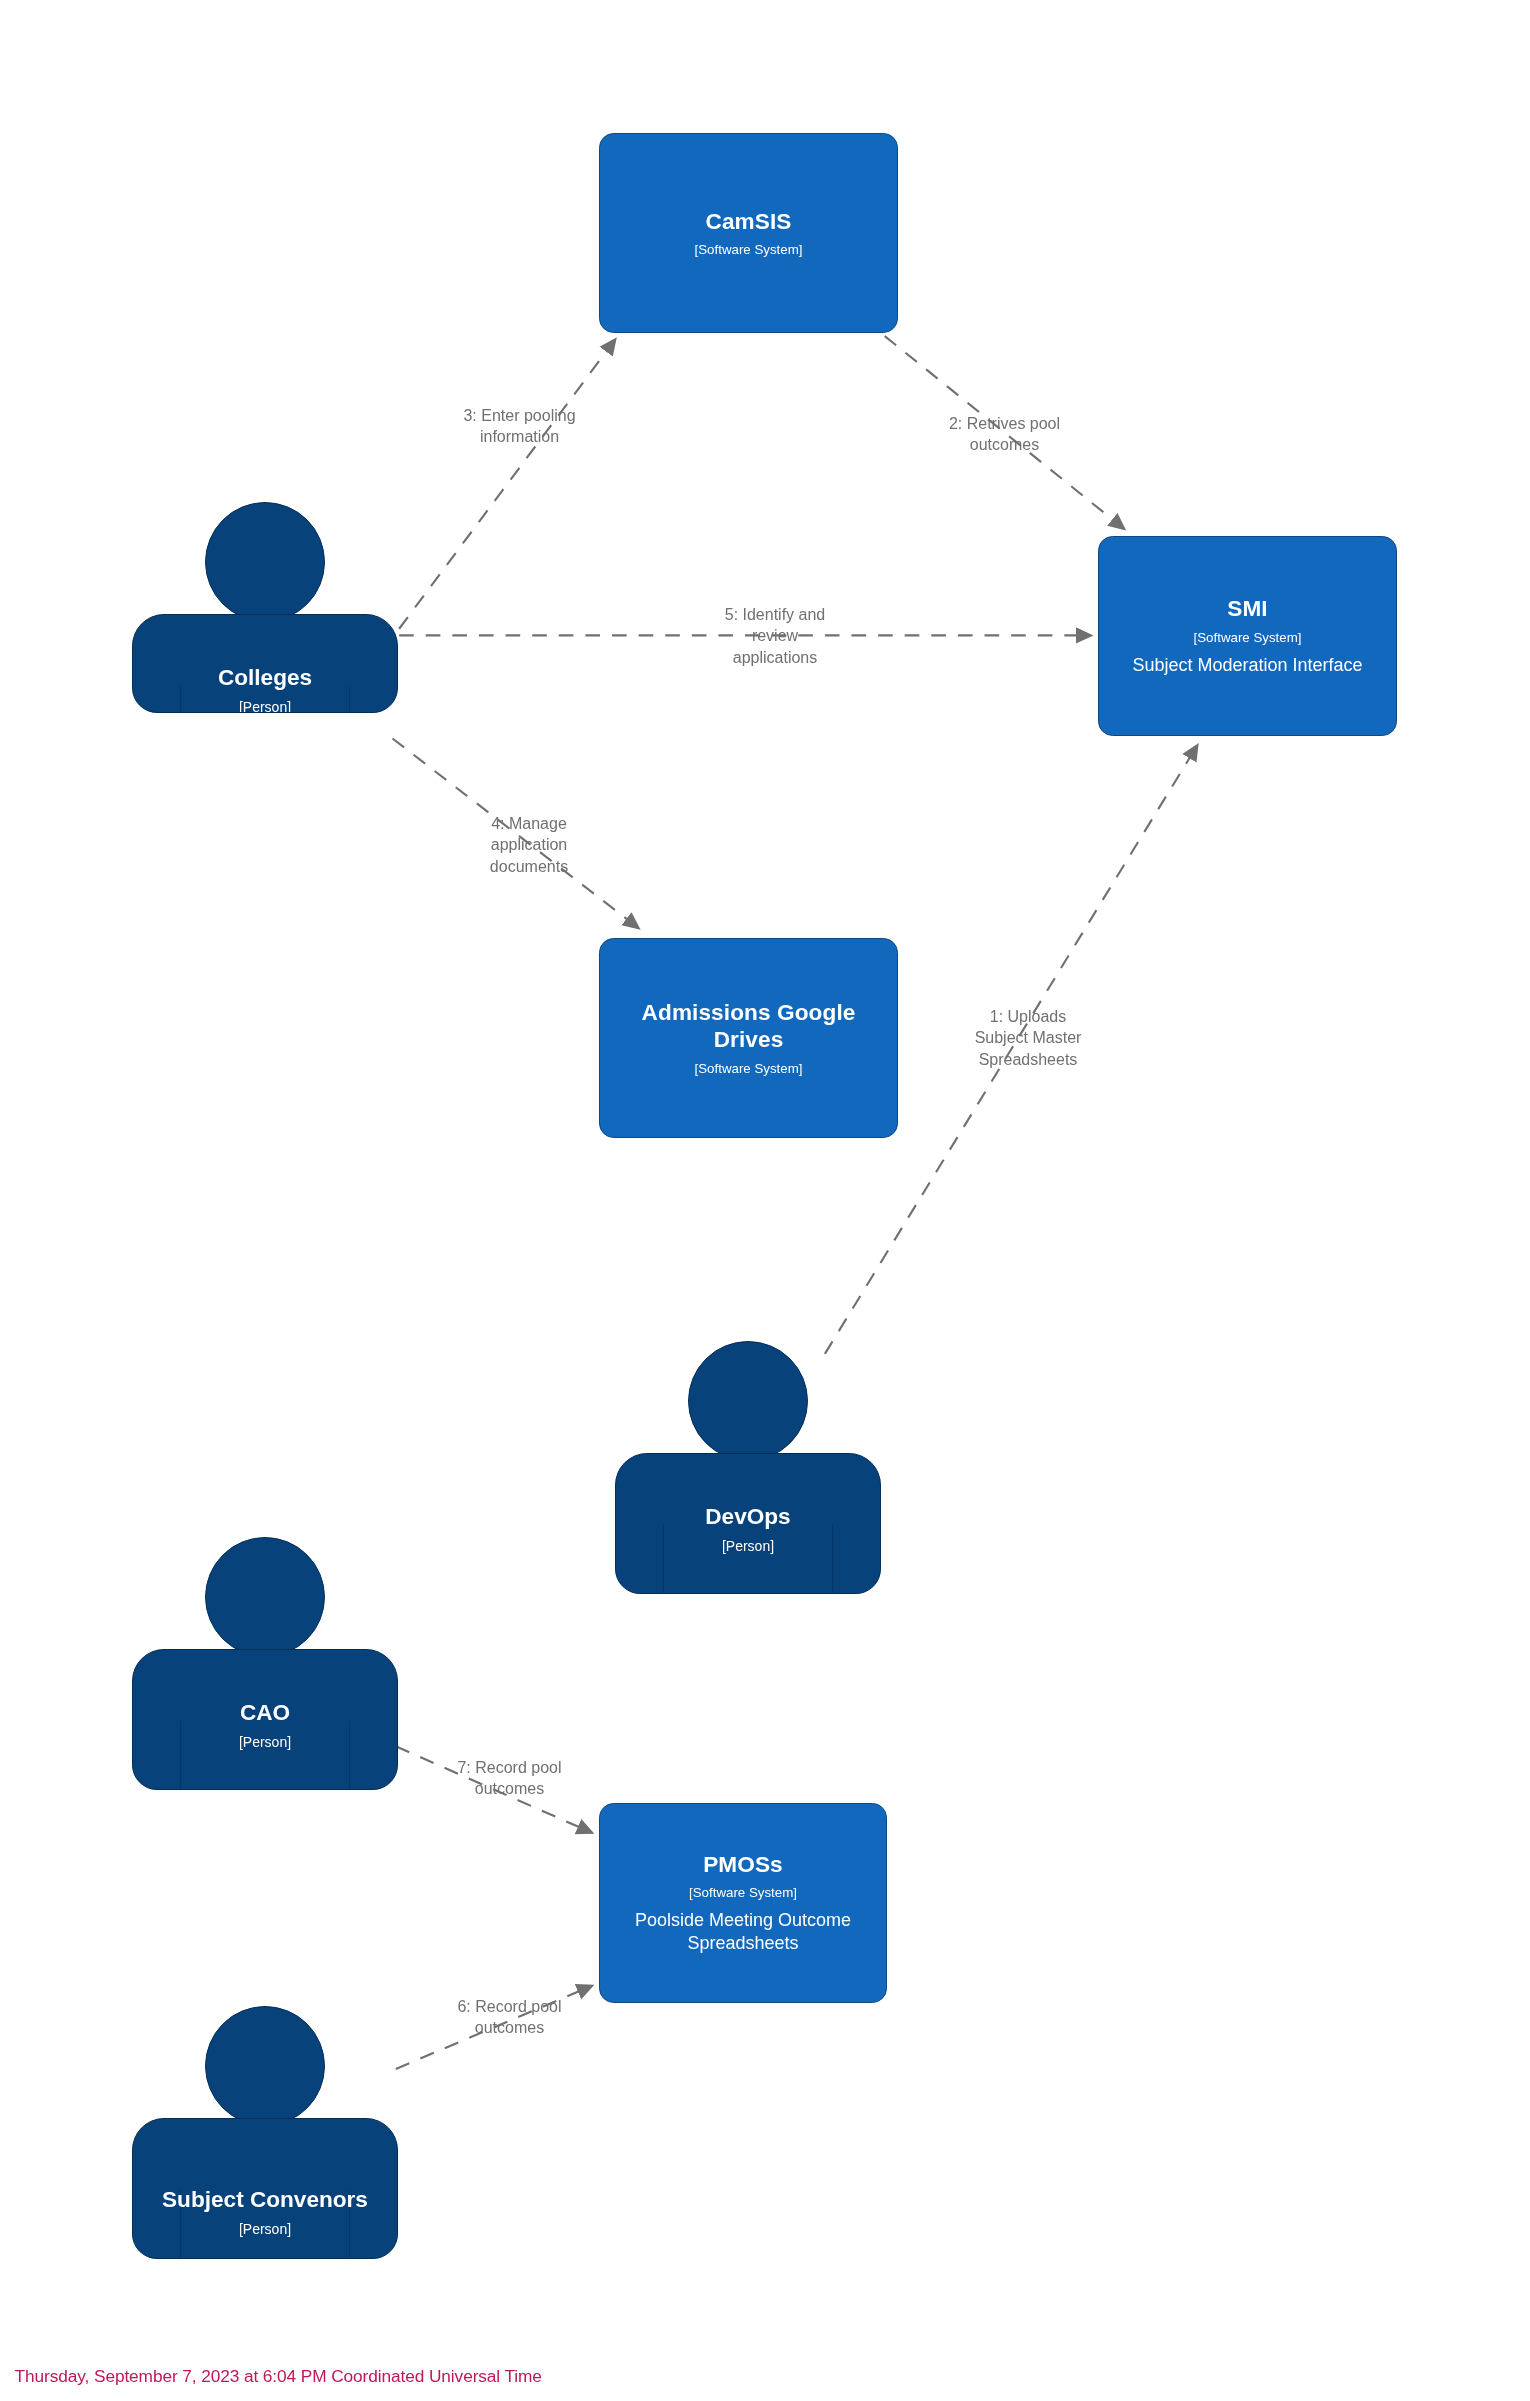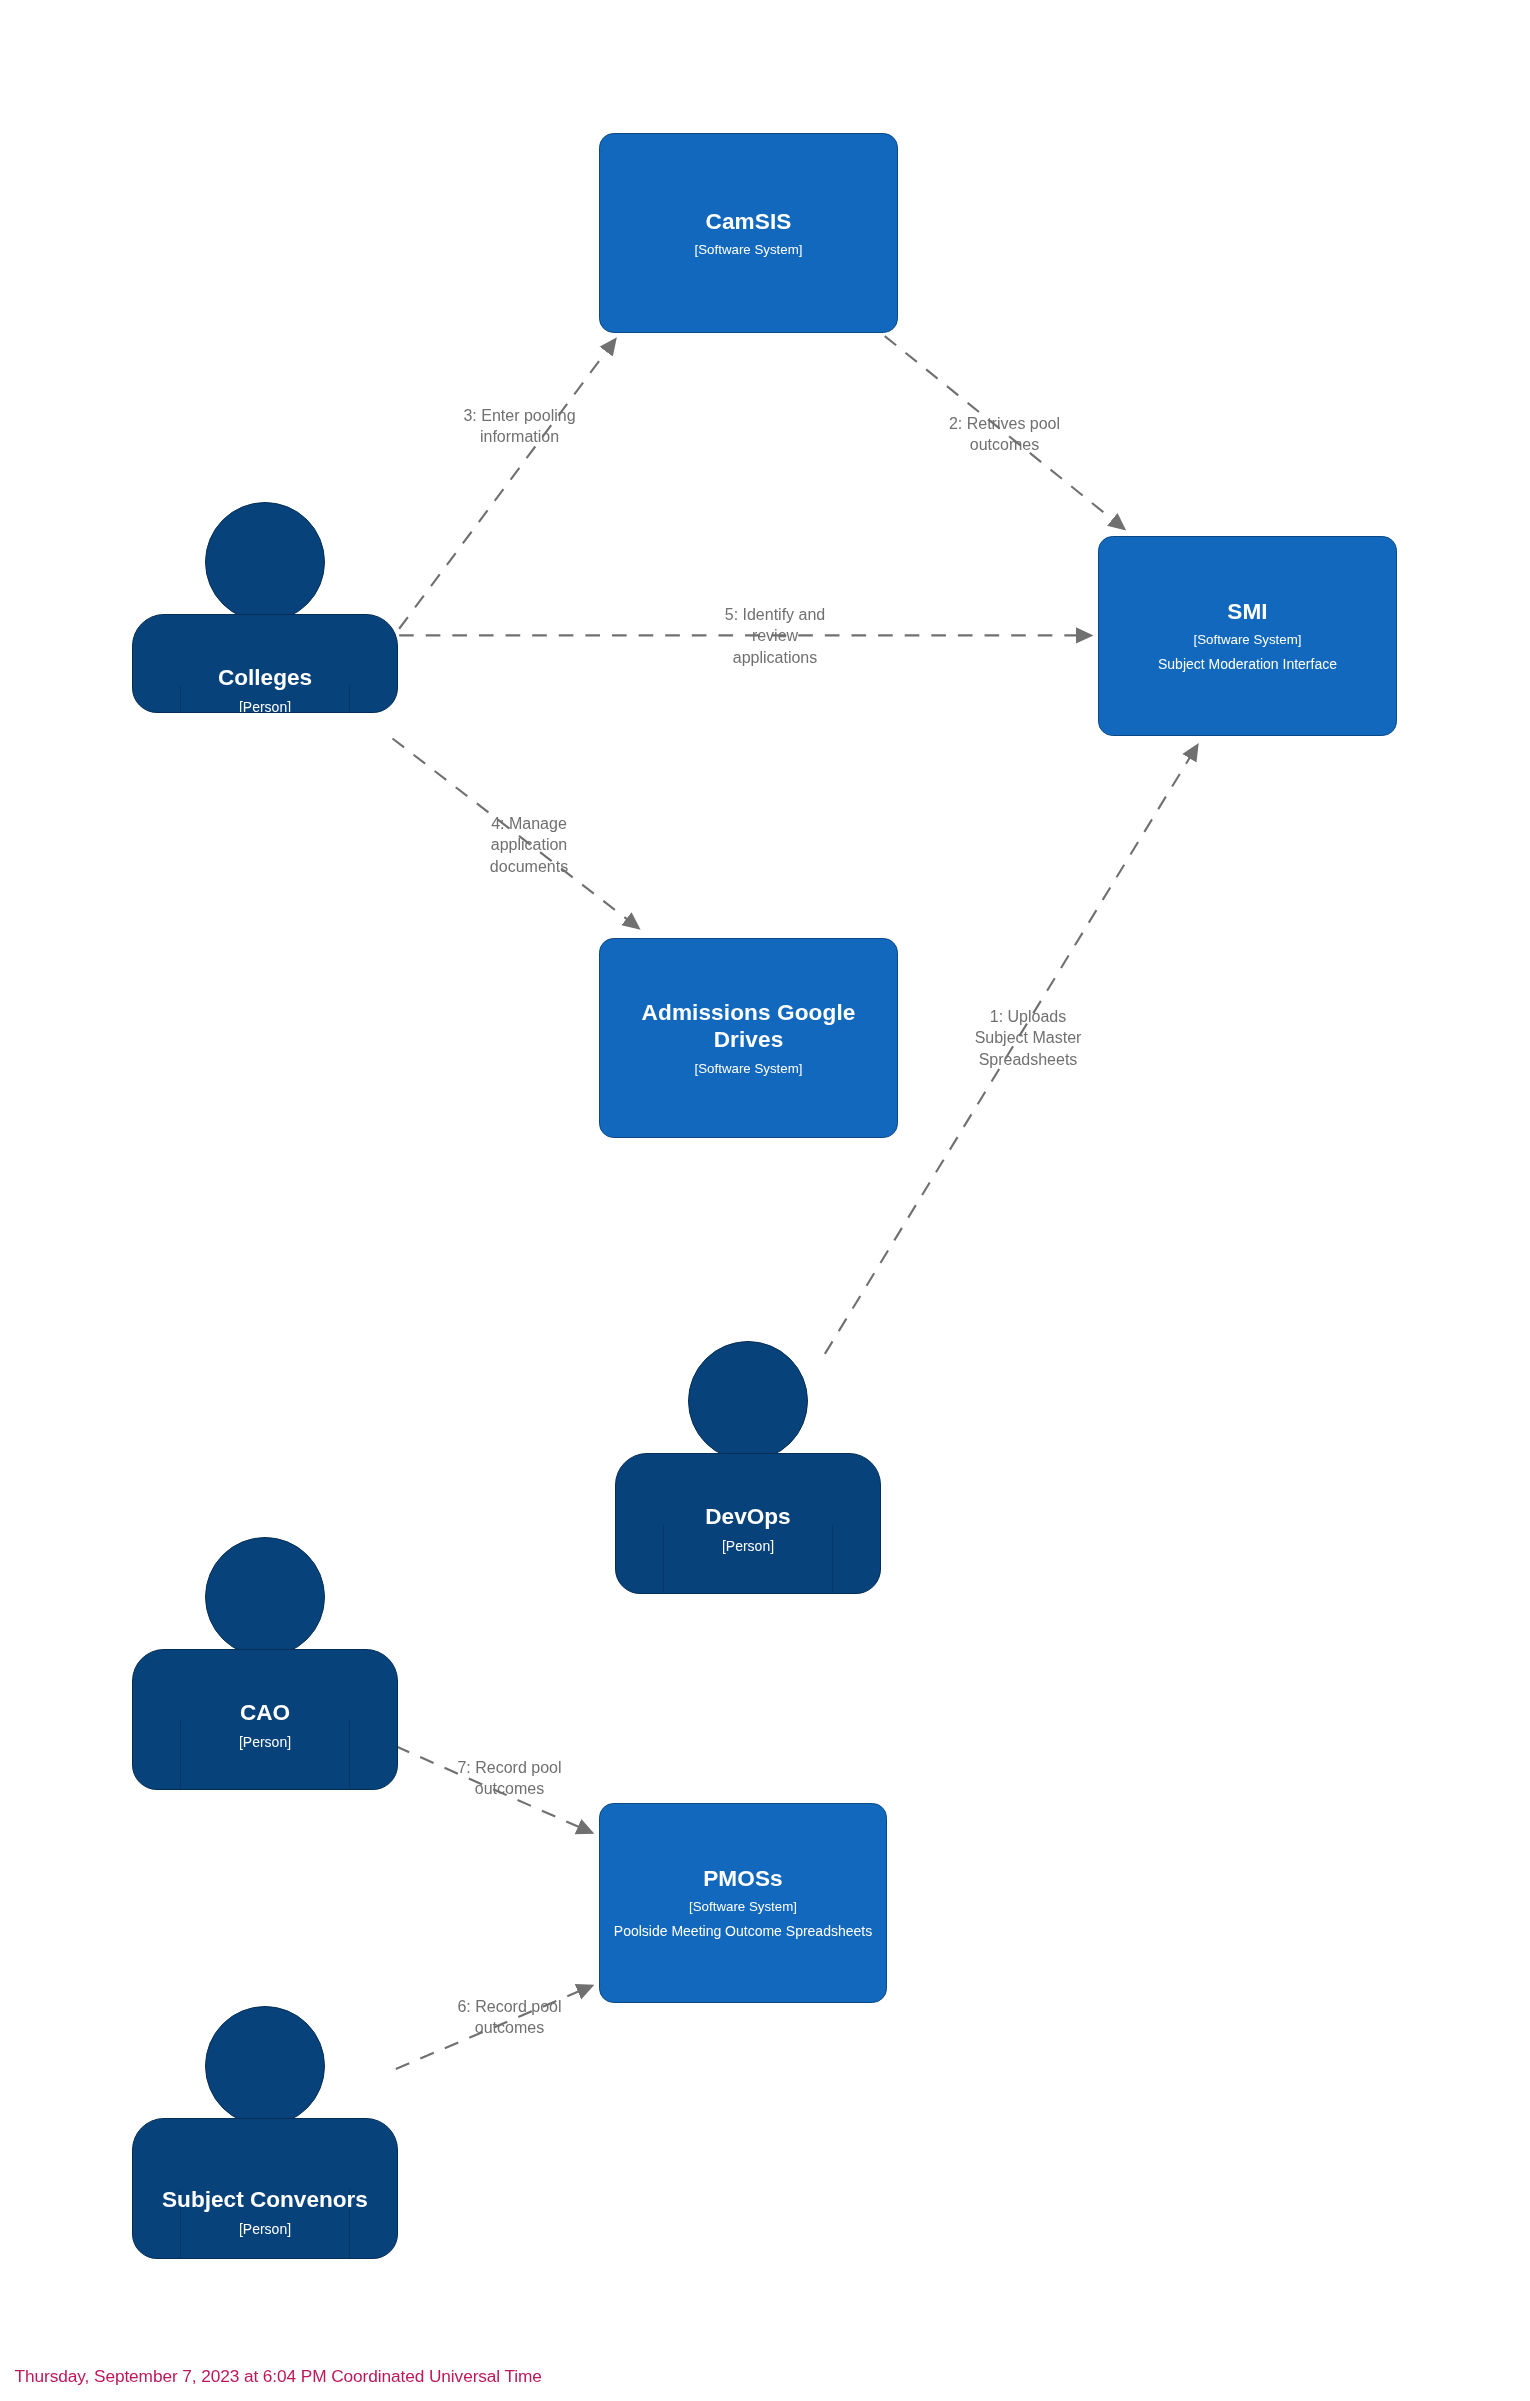--- a/index.html
+++ b/index.html
@@ -50,21 +50,21 @@
     line-height: 1.22;
     letter-spacing: 0.1px;
   }
   .system-box .el-type {
     font-size: 13.3px;
     font-weight: normal;
     line-height: 1.3;
     margin-top: 6px;
   }
   .system-box .el-desc {
-    font-size: 14px;
+    font-size: 18px;
     font-weight: normal;
     line-height: 1.28;
     margin-top: 8px;
   }
 
   
   .person {
     position: absolute;
   }
   .person .person-head {

